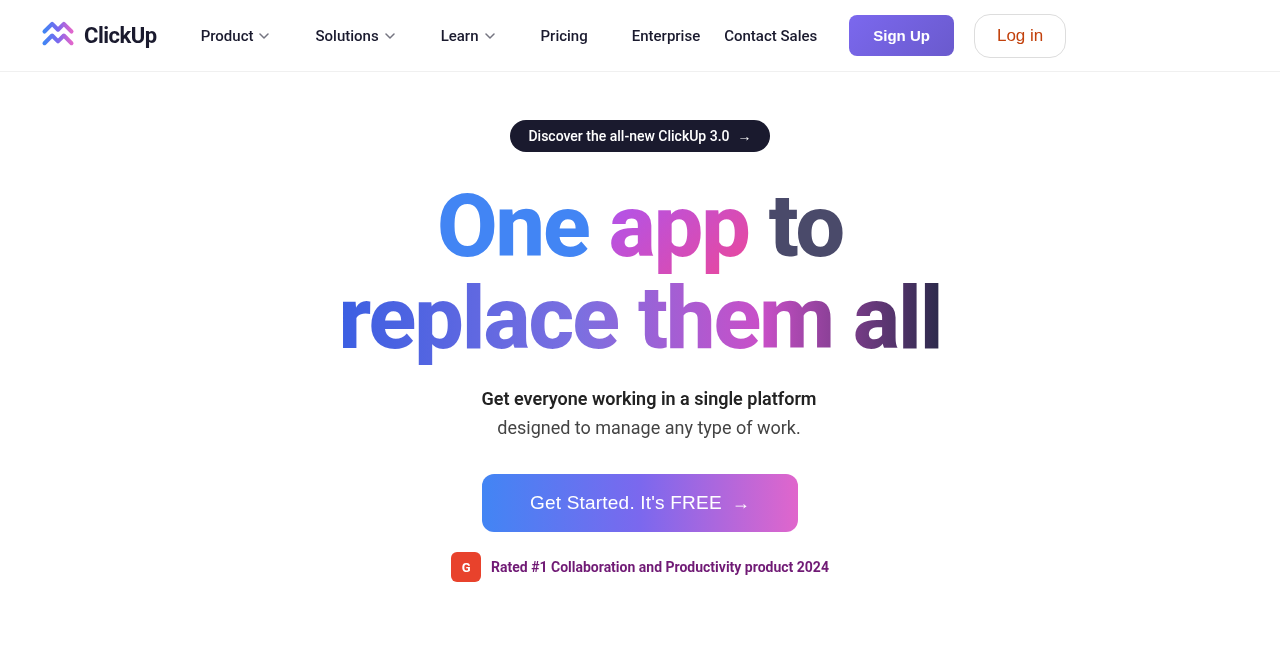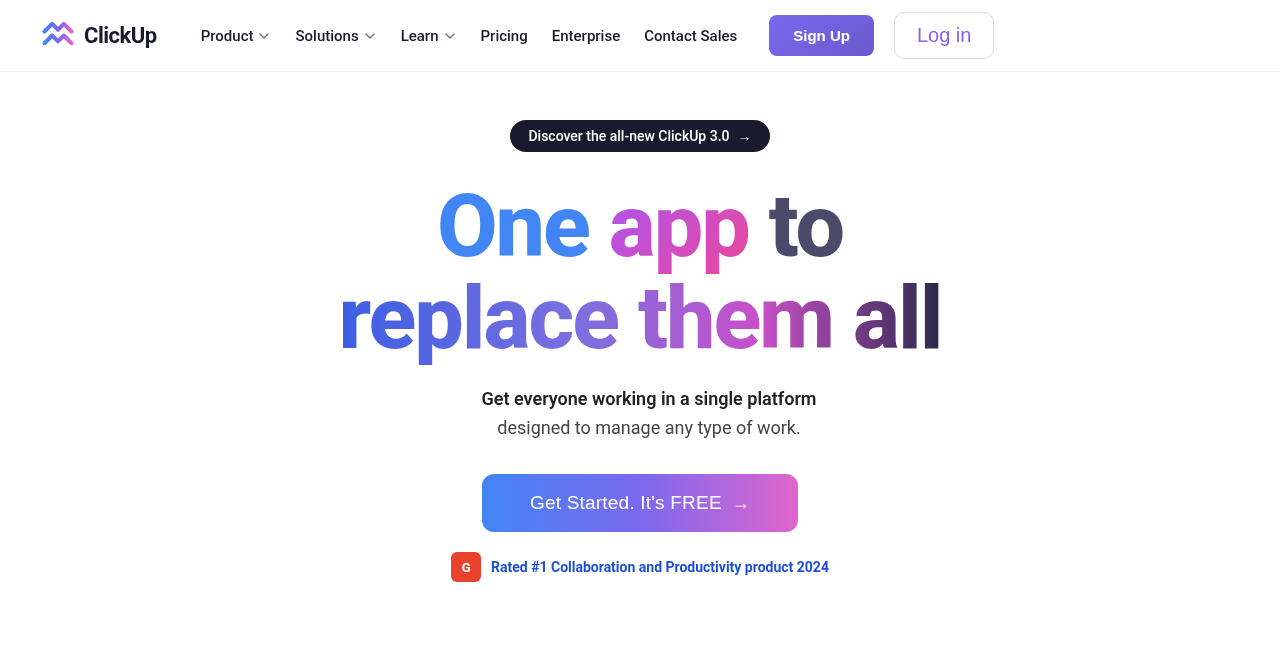--- a/index.html
+++ b/index.html
@@ -44,21 +44,21 @@
     .logo-text {
       font-size: 22px;
       font-weight: 700;
       color: #1a1a2e;
       letter-spacing: -0.5px;
     }
 
     .nav-links {
       display: flex;
       align-items: center;
-      gap: 0;
+      gap: 20px;
     }
 
     .nav-item {
       display: flex;
       align-items: center;
       gap: 4px;
       padding: 8px 12px;
       font-size: 15px;
       font-weight: 500;
       color: #1a1a2e;
@@ -94,25 +94,25 @@
       border-radius: 8px;
       padding: 12px 24px;
       font-size: 15px;
       font-weight: 600;
       cursor: pointer;
       background: linear-gradient(135deg, #7B68EE, #6A5ACD);
     }
 
     .btn-login {
       background: transparent;
-      color: #8b5cf6;
+      color: #c2410c;
       border: 1.5px solid #ddd;
-      border-radius: 10px;
+      border-radius: 16px;
       padding: 11px 22px;
-      font-size: 20px;
+      font-size: 17px;
       font-weight: 500;
       cursor: pointer;
     }
 
     
     .hero {
       display: flex;
       flex-direction: column;
       align-items: center;
       padding-top: 48px;
@@ -218,21 +218,21 @@
       display: flex;
       align-items: center;
       justify-content: center;
       color: #fff;
       font-weight: 700;
       font-size: 13px;
     }
 
     .g2-text strong {
       font-weight: 700;
-      color: #1d4ed8;
+      color: #701a75;
     }
   </style>
 </head>
 <body>
 
 <nav>
   <div class="nav-left">
 
     <a class="logo">
       <svg class="logo-icon" viewBox="0 0 40 40" fill="none" xmlns="http://www.w3.org/2000/svg">

